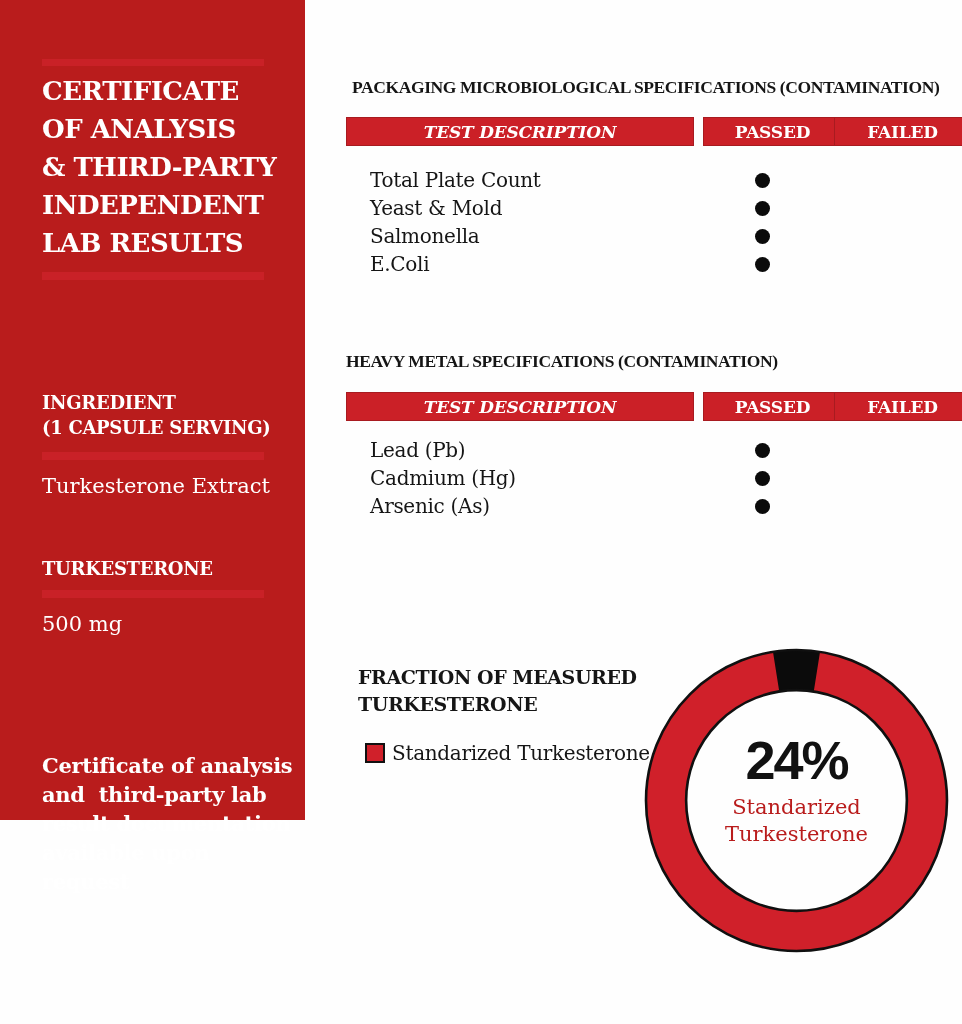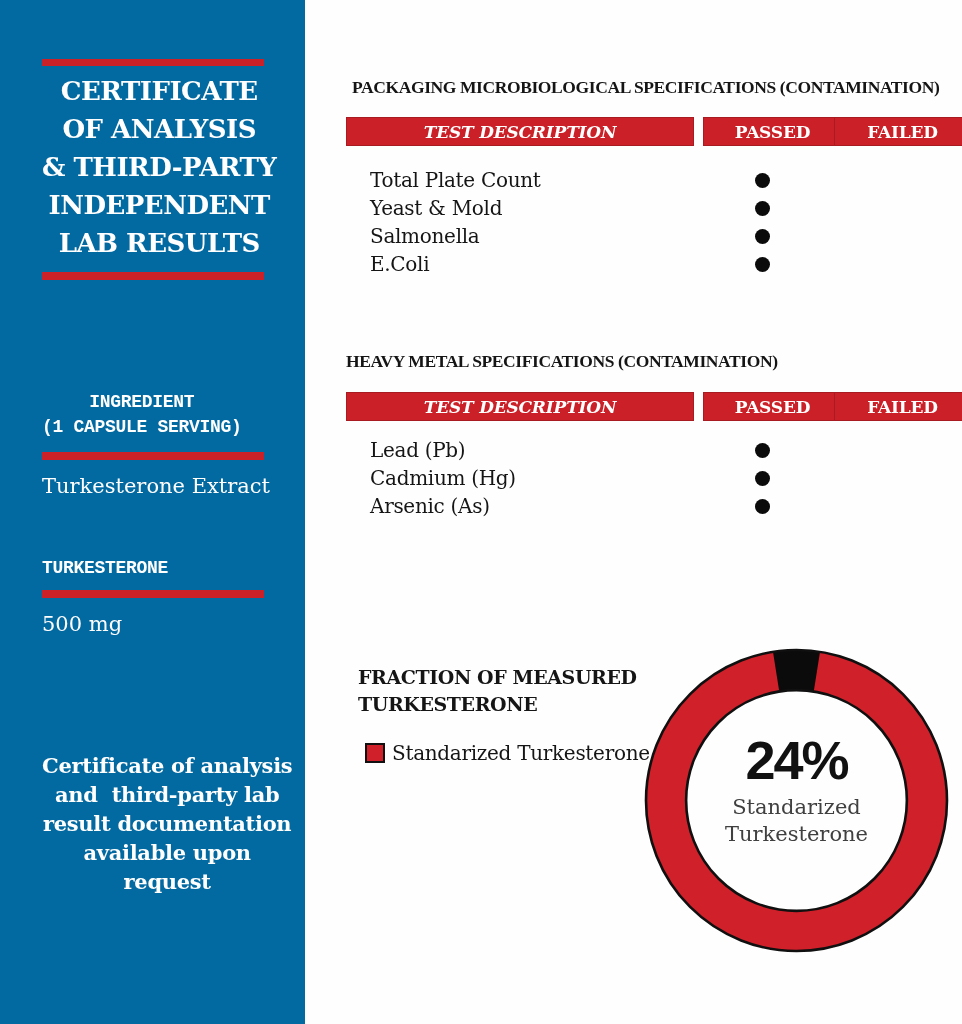--- a/index.html
+++ b/index.html
@@ -2,29 +2,29 @@
 <html><head>
 <meta charset="utf-8">
 <style>
   html,body{margin:0;padding:0;}
   body{
     width:962px;height:1024px;position:relative;overflow:hidden;
     background:#fefefe;
     font-family:"DejaVu Serif", serif;
   }
   
-  .sidebar{position:absolute;left:0;top:0;width:305px;height:1024px;background:#0369a1;text-align:center;}
+  .sidebar{position:absolute;left:0;top:0;width:305px;height:820px;background:#b91c1c;}
   .red-bar{position:absolute;left:42px;width:222px;height:8px;background:#c92127;}
   .sidebar-title{
     position:absolute;left:42px;top:72px;color:#fff;
     font-weight:bold;font-size:26px;line-height:38px;white-space:pre;letter-spacing:-0.5px;
   }
   .side-label{
     position:absolute;left:42px;color:#fff;font-weight:bold;
-    font-size:18px;line-height:25px;white-space:pre;letter-spacing:-0.3px;font-family:Liberation Mono, monospace;
+    font-size:18px;line-height:25px;white-space:pre;letter-spacing:-0.3px;
   }
   .side-value{
     position:absolute;left:42px;color:#fff;font-size:21px;white-space:pre;
   }
   .side-note{
     position:absolute;left:42px;top:751px;color:#fff;font-weight:bold;
     font-size:21px;line-height:29px;white-space:pre;letter-spacing:-0.3px;
   }
   
   .section-title{
@@ -65,21 +65,21 @@
     margin-left:7px;color:#151515;font-size:20px;letter-spacing:-0.3px;white-space:nowrap;
   }
   .donut{position:absolute;left:644px;top:648px;width:305px;height:305px;}
   .donut svg{position:absolute;left:0;top:0;}
   .donut-center{position:absolute;left:0;right:0;top:84px;text-align:center;}
   .donut-value{
     font-family:"Liberation Sans", sans-serif;font-weight:bold;
     font-size:54px;line-height:56px;letter-spacing:-2px;color:#111;
   }
   .donut-label{
-    margin-top:6px;font-size:21px;line-height:27px;color:#404040;white-space:pre;
+    margin-top:6px;font-size:21px;line-height:27px;color:#b91c1c;white-space:pre;
   }
 </style>
 </head>
 <body>
 
 <div class="sidebar">
   <div class="red-bar" style="top:59px;height:7px;"></div>
   <div class="sidebar-title">CERTIFICATE
 OF ANALYSIS
 &amp; THIRD-PARTY

